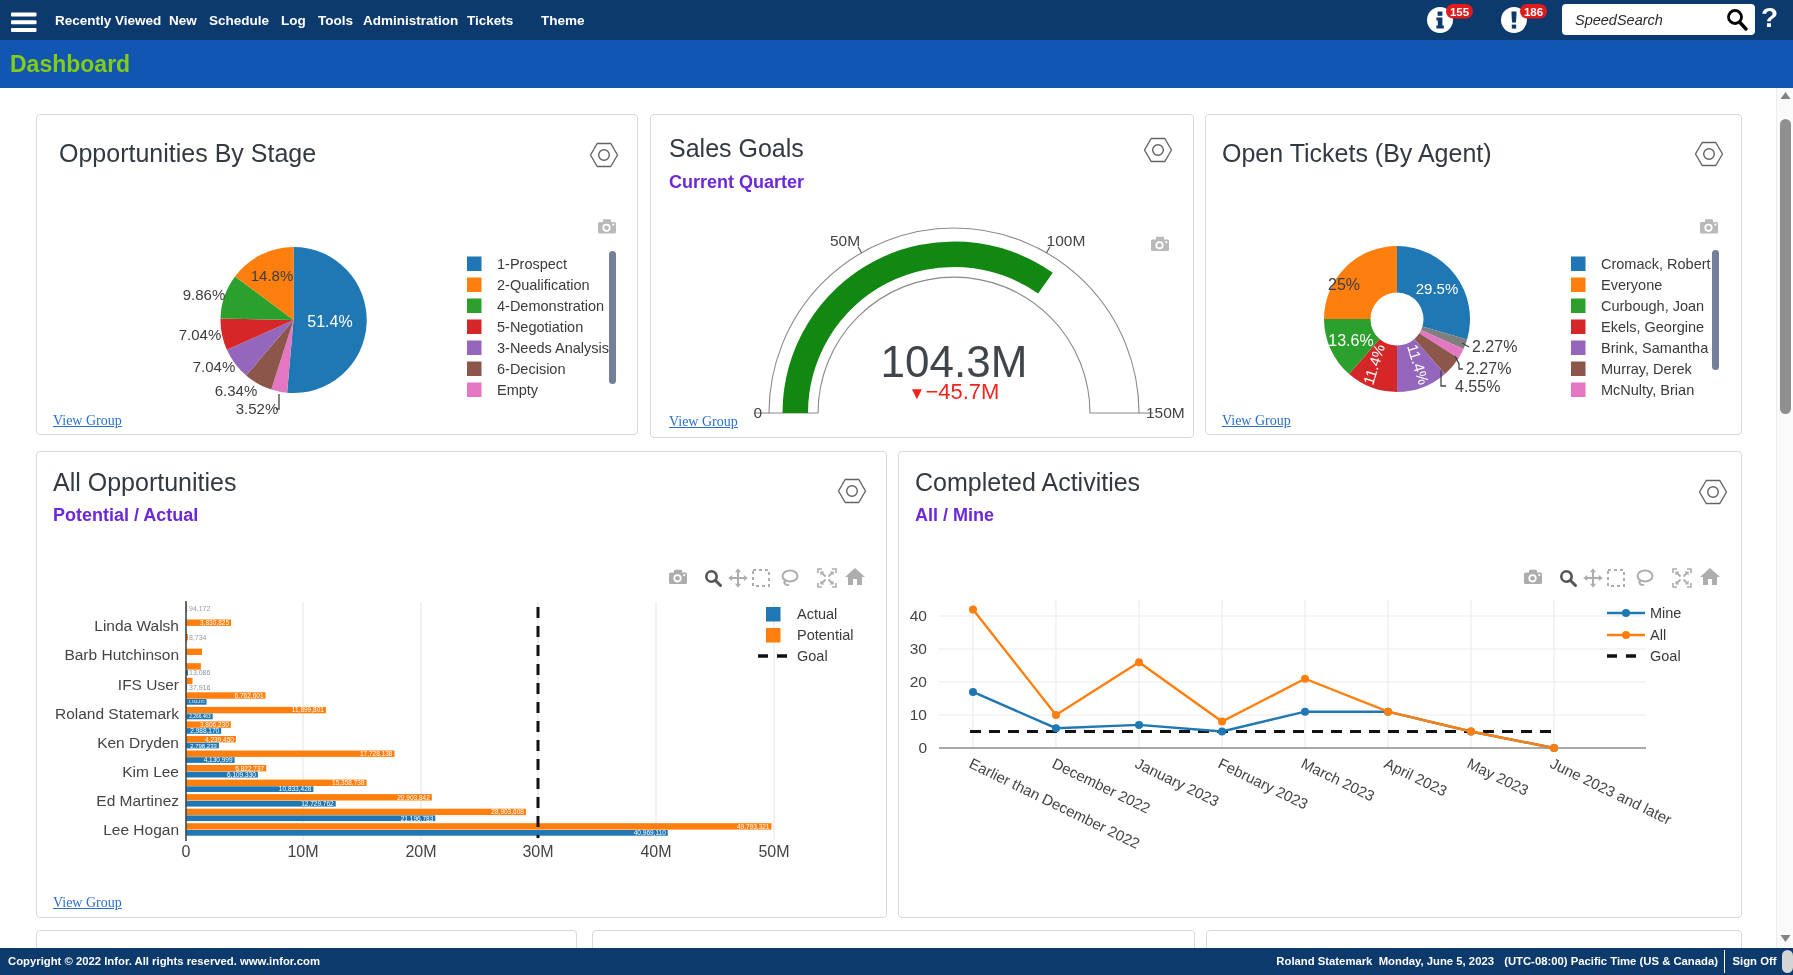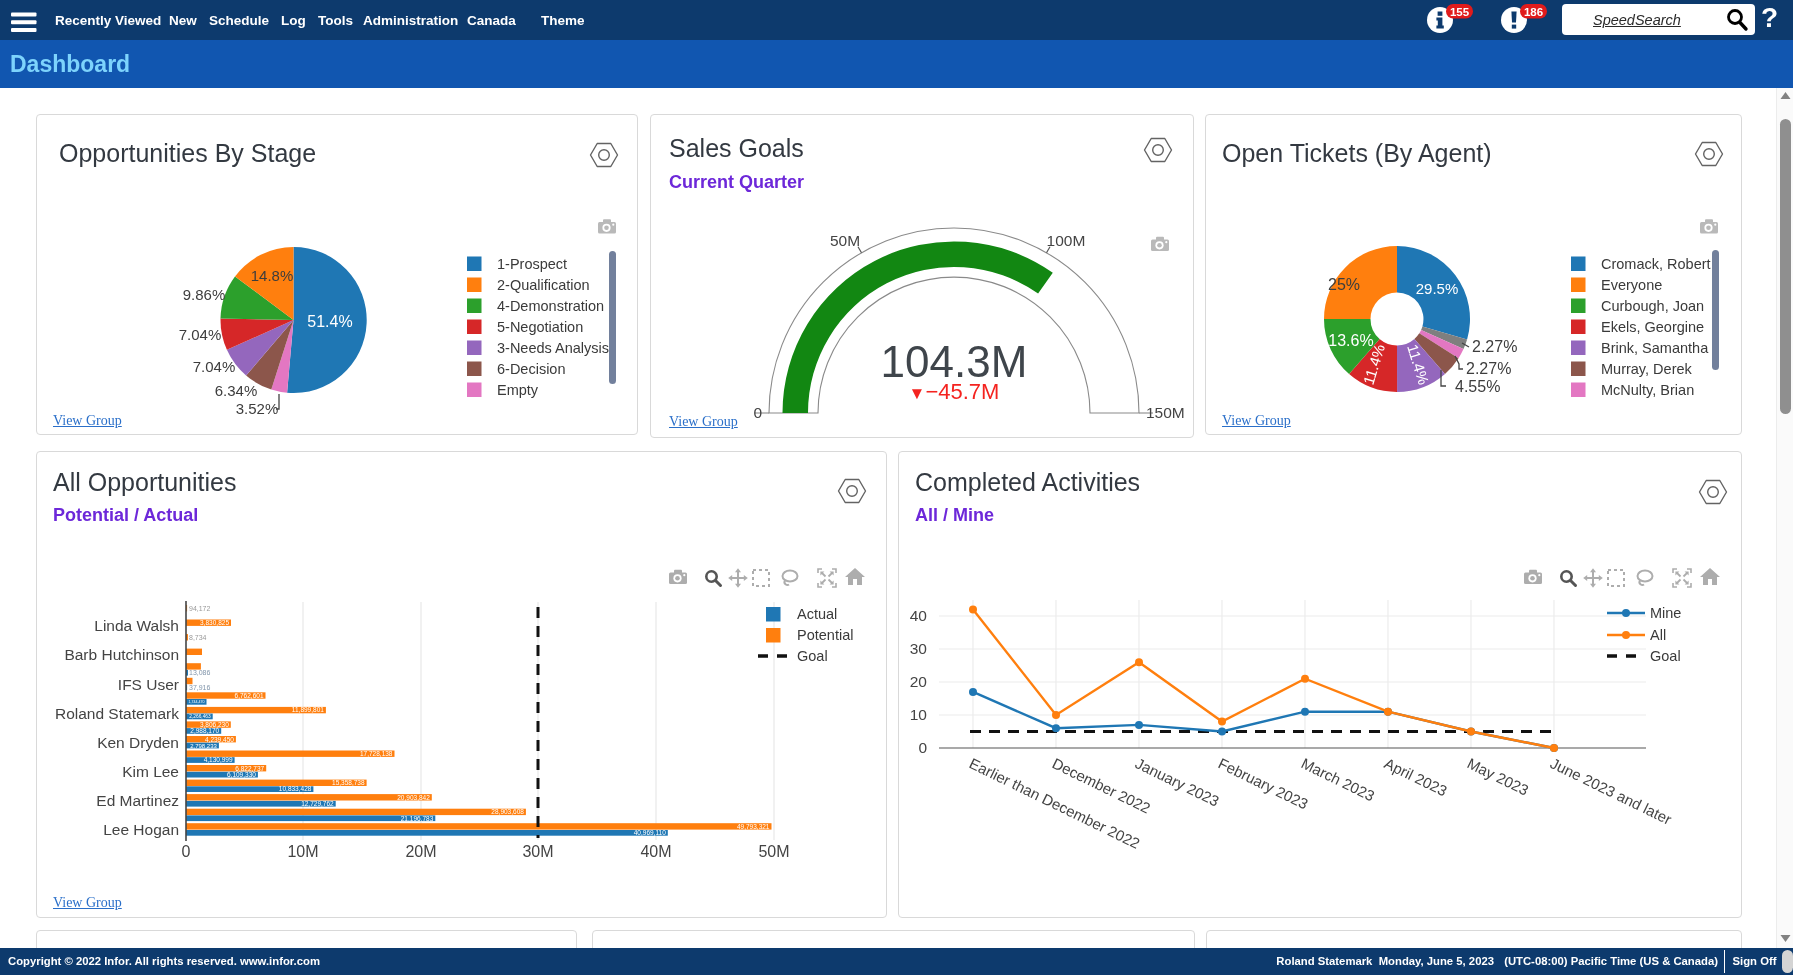--- a/index.html
+++ b/index.html
@@ -1,19 +1,19 @@
 <!DOCTYPE html>
 <html><head><meta charset="utf-8"><style>
 * { margin:0; padding:0; box-sizing:border-box; }
 html,body { width:1793px; height:975px; overflow:hidden;
   font-family:"Liberation Sans",sans-serif; background:#fff; }
 #nav { position:absolute; left:0; top:0; width:1793px; height:40px; background:#0d3a6d; }
 #nav .it { position:absolute; top:13px; color:#fff; font-size:13.5px; font-weight:700; white-space:nowrap;padding-left:12px; }
 #titlebar { position:absolute; left:0; top:40px; width:1793px; height:48px; background:#1156b0; }
-#titlebar div { position:absolute; left:10px; top:11px; color:#7dd3fc; font-size:23px; font-weight:700; }
+#titlebar div { position:absolute; left:10px; top:11px; color:#84cc16; font-size:23px; font-weight:700; }
 .card { position:absolute; border:1px solid #d9d9d9; border-radius:4px; background:#fff; }
 .ctitle { position:absolute; font-size:25px; color:#333941; }
 .csub { position:absolute; font-size:18px; color:#6d28d9;font-weight:bold; }
 .vg { position:absolute; font-size:14px; color:#2a6fc9; text-decoration:underline;font-family:Liberation Serif, serif; }
 #footer { position:absolute; left:0; top:948px; width:1793px; height:27px; background:#0d3a6d; color:#fff;padding-left:36px; }
 #footer div { position:absolute; top:7px; font-size:11.3px; font-weight:700; white-space:nowrap; }
 svg text { font-family:"Liberation Sans",sans-serif; }
 </style></head>
 <body>
 <div id="nav">
@@ -21,36 +21,36 @@
     <rect x="11" y="12.5" width="25.5" height="4" rx="1" fill="#fff"></rect>
     <rect x="11" y="20.3" width="25.5" height="4" rx="1" fill="#fff"></rect>
     <rect x="11" y="28.1" width="25.5" height="4" rx="1" fill="#fff"></rect>
   </svg>
   <div class="it" style="left:43px">Recently Viewed</div>
     <div class="it" style="left:157px">New</div>
     <div class="it" style="left:197px">Schedule</div>
     <div class="it" style="left:269px">Log</div>
     <div class="it" style="left:306px">Tools</div>
     <div class="it" style="left:351px">Administration</div>
-    <div class="it" style="left:455px">Canada</div>
+    <div class="it" style="left:455px">Tickets</div>
     <div class="it" style="left:529px">Theme</div>
   <svg width="360" height="40" style="position:absolute;left:1420px;top:0">
     <circle cx="20" cy="20" r="13" fill="#fff"></circle>
     <rect x="17.6" y="11.5" width="4.8" height="4.3" fill="#0d3a6d"></rect>
     <path d="M16.4,17.6 L22.4,17.6 L22.4,25.6 L23.8,25.6 L23.8,28.4 L16.4,28.4 L16.4,25.6 L17.8,25.6 L17.8,20.4 L16.4,20.4 Z" fill="#0d3a6d"></path>
     <rect x="26" y="4" width="27" height="14.5" rx="7.2" fill="#e01b1b"></rect>
     <text x="39.5" y="15.5" font-size="11.5" font-weight="bold" fill="#fff" text-anchor="middle">155</text>
     <circle cx="94" cy="20" r="13" fill="#fff"></circle>
     <path d="M91.4,11.4 L96.6,11.4 L96,22.6 L92,22.6 Z" fill="#0d3a6d"></path>
     <rect x="91.8" y="24.6" width="4.4" height="4" fill="#0d3a6d"></rect>
     <rect x="100" y="4" width="27" height="14.5" rx="7.2" fill="#e01b1b"></rect>
     <text x="113.5" y="15.5" font-size="11.5" font-weight="bold" fill="#fff" text-anchor="middle">186</text>
   </svg>
   <div style="position:absolute;left:1562px;top:4px;width:193px;height:31px;background:#fff;border-radius:4px;">
-    <span style="position:absolute;left:31px;top:8px;font-size:14.5px;font-style:italic;color:#2b2b2b;text-decoration:underline;">SpeedSearch</span>
+    <span style="position:absolute;left:13px;top:8px;font-size:14.5px;font-style:italic;color:#2b2b2b;">SpeedSearch</span>
     <svg width="30" height="31" style="position:absolute;right:2px;top:0">
       <circle cx="12" cy="13" r="6.5" fill="none" stroke="#000" stroke-width="2.8"></circle>
       <line x1="17" y1="18.5" x2="23" y2="25" stroke="#000" stroke-width="3.4" stroke-linecap="round"></line>
     </svg>
   </div>
   <div style="position:absolute;left:1761px;top:2px;color:#fff;font-size:28px;font-weight:bold;">?</div>
 </div>
 <div id="titlebar">
     <div>Dashboard</div>
   </div>

